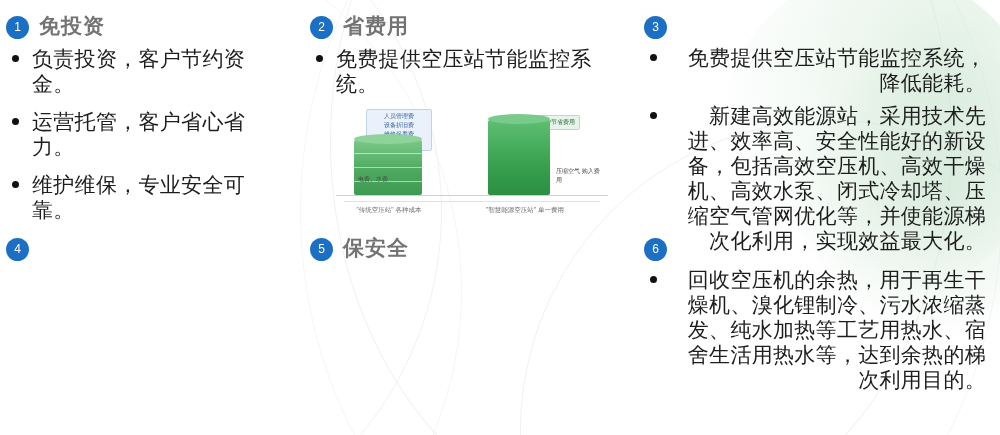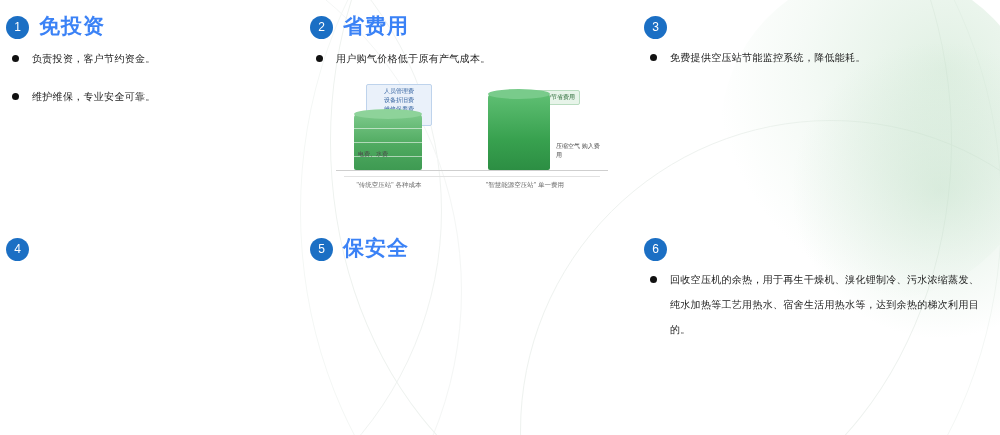--- a/index.html
+++ b/index.html
@@ -75,52 +75,52 @@
     color: #ffffff;
     font-size: 12px;
     line-height: 23px;
     text-align: center;
     font-family: "Liberation Sans", sans-serif;
     margin-top: 4px;
   }
   .title {
     font-size: 21px;
     font-weight: bold;
-    color: #3b82f6;
+    color: #737373;
     letter-spacing: 1px;
     line-height: 28px;
   }
 
   ul.points {
     list-style: none;
     margin: 6px 0 0 0;
     padding: 0;
   }
   ul.points li {
     position: relative;
     padding-left: 26px;
     margin-bottom: 13px;
-    font-size: 10px;
+    font-size: 21px;
     line-height: 25px;
     color: #1d1d1d;
     letter-spacing: 0.3px;
   }
   ul.points li:before {
     content: "";
     position: absolute;
     left: 6px;
     top: 9px;
     width: 7px;
     height: 7px;
     border-radius: 50%;
     background: #111111;
   }
 
   
-  .cell.c3 ul.points li { margin-bottom: 8px; }
+  .cell.c3 ul.points li { margin-bottom: 8px; text-align: right; }
   .cell.r2 ul.points li { margin-bottom: 8px; }
 
   
   .illus {
     position: relative;
     margin: 4px 0 0 26px;
     width: 272px;
     height: 112px;
   }
   .il-floor {
@@ -216,31 +216,32 @@
 
 <div class="grid">
 
   <div class="cell c1 r1">
     <div class="head">
       <div class="num" style="background: rgb(27, 111, 196);">1</div>
       <div class="title">免投资</div>
     </div>
     <ul class="points">
       <li>负责投资，客户节约资金。</li>
+      <li>运营托管，客户省心省力。</li>
       <li>维护维保，专业安全可靠。</li>
     </ul>
   </div>
 
   <div class="cell c2 r1">
     <div class="head">
       <div class="num" style="background: rgb(27, 111, 196);">2</div>
       <div class="title">省费用</div>
     </div>
     <ul class="points">
-      <li>用户购气价格低于原有产气成本。</li>
+      <li>免费提供空压站节能监控系统。</li>
     </ul>
 
     <div class="illus">
       <div class="il-floor"></div>
       <div class="il-floor2"></div>
 
       <div class="lbl-box blue" style="left:30px; top:0px; width:56px;">
         <span>人员管理费</span><br>
         <span>设备折旧费</span><br>
         <span>维修保养费</span><br>
@@ -268,20 +269,21 @@
 单一费用</div>
     </div>
   </div>
 
   <div class="cell c3 r1">
     <div class="head">
       <div class="num" style="background: rgb(27, 111, 196);">3</div>
     </div>
     <ul class="points">
       <li>免费提供空压站节能监控系统，降低能耗。</li>
+      <li>新建高效能源站，采用技术先进、效率高、安全性能好的新设备，包括高效空压机、高效干燥机、高效水泵、闭式冷却塔、压缩空气管网优化等，并使能源梯次化利用，实现效益最大化。</li>
     </ul>
   </div>
 
   <div class="cell c1 r2">
     <div class="head">
       <div class="num" style="background: rgb(27, 111, 196);">4</div>
     </div>
   </div>
 
   <div class="cell c2 r2">

